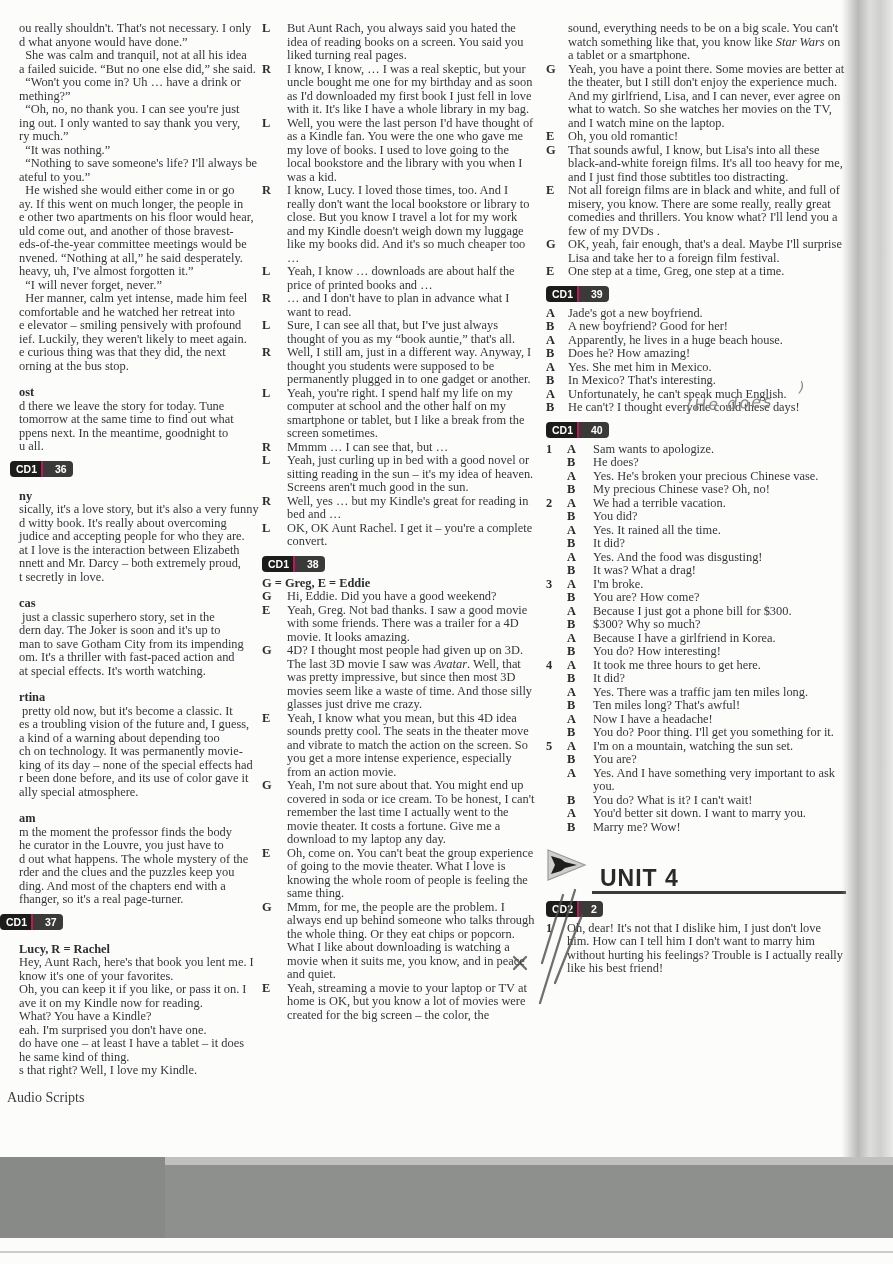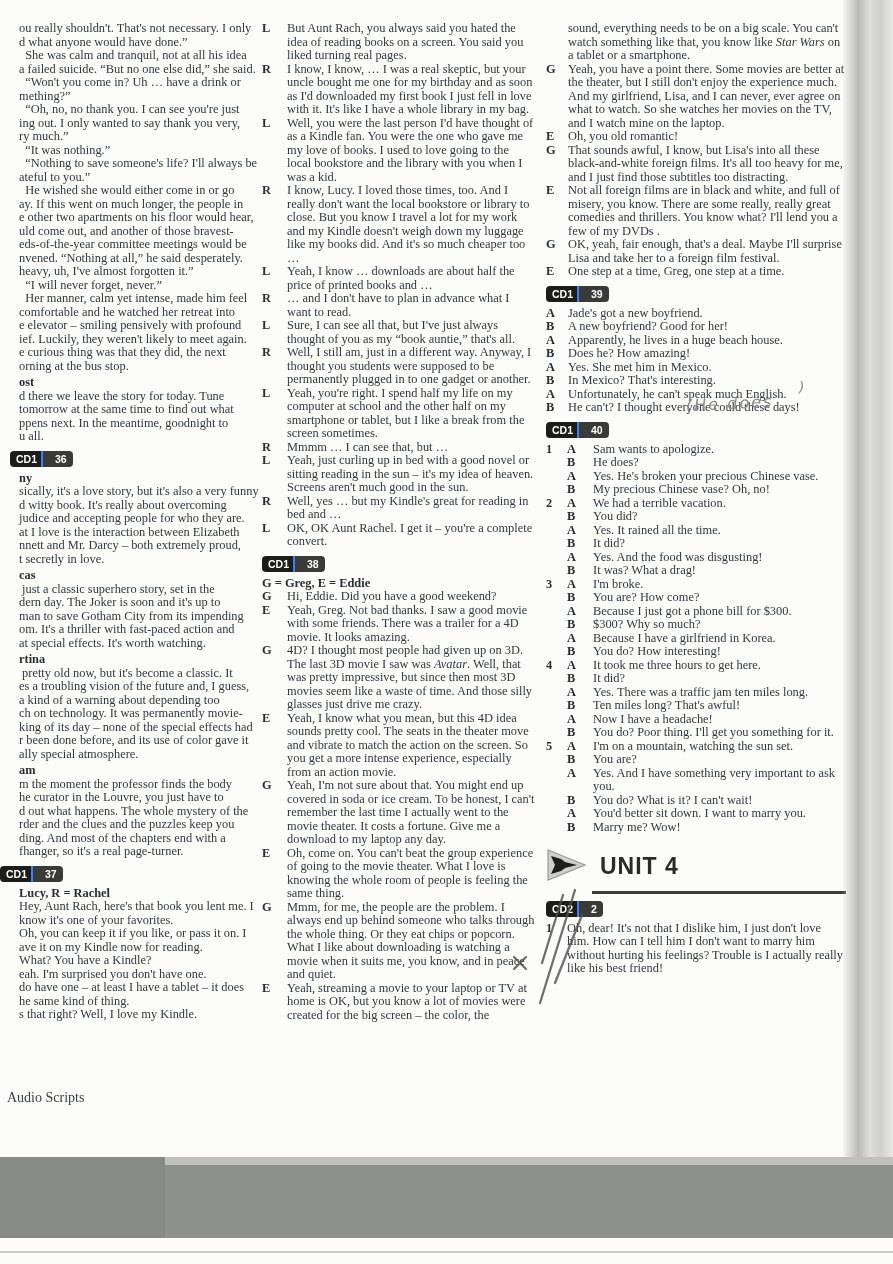--- a/index.html
+++ b/index.html
@@ -4,37 +4,37 @@
 <title>Audio Scripts</title>
 <style>
   html,body{margin:0;padding:0;background:#e8e8e6;}
   #page{position:relative;width:893px;height:1264px;background:#fcfcfb;overflow:hidden;
         font-family:"Liberation Serif",serif;color:#33373a;}
   .col{position:absolute;top:22px;font-size:12.4px;line-height:13.5px;}
   #col-left{left:19px;width:256px;}
   #col-mid{left:262px;width:274px;}
   #col-right{left:546px;width:300px;}
   .line{white-space:pre;}
-  .para-header{font-weight:bold;margin-top:3px;color:#2b2e31;}
+  .para-header{font-weight:bold;margin-top:13px;color:#2b2e31;}
   .speakers{font-weight:bold;color:#2b2e31;}
   .badge-wrap{margin:7px 0 5px 0;}
   .badge{display:inline-flex;font-family:"Liberation Sans",sans-serif;font-weight:bold;
          font-size:10.5px;line-height:12px;color:#ffffff;}
   .badge-left{background:#1c1c1a;padding:2px 4px 2px 6px;border-radius:4px 0 0 4px;
-              border-right:2px solid #3b82f6;}
+              border-right:2px solid #be185d;}
   .badge-right{background:#3a3a38;padding:2px 6px 2px 12px;border-radius:0 4px 4px 0;}
   .drow{display:flex;}
   .dlabel{flex:0 0 22px;font-weight:bold;color:#2b2e31;}
   #col-mid .dlabel{flex:0 0 25px;}
   .dtext{flex:1;}
   .grow{display:flex;}
   .gnum{flex:0 0 21px;font-weight:bold;color:#2b2e31;}
   .glabel{flex:0 0 26px;font-weight:bold;color:#2b2e31;}
   .unit-block{margin-top:14px;margin-bottom:6px;}
-  .unit-top{display:flex;align-items:center;}
+  .unit-top{display:flex;align-items:flex-end;}
   .unit-title{font-family:"Liberation Sans",sans-serif;font-weight:bold;font-size:23px;
               letter-spacing:1px;color:#2a2a28;margin-left:12px;}
   .unit-rule{height:3px;background:#3c3c3a;margin:5px 0 0 46px;}
   #footer{position:absolute;left:7px;top:1090px;font-family:Liberation Serif, serif;
           font-size:14px;color:#3b3e40;}
   
   #band{position:absolute;left:0;top:1157px;width:893px;height:81px;background:#8e908e;}
   #band-dark{position:absolute;left:0;top:1157px;width:165px;height:81px;background:#888a88;}
   #band-stripe{position:absolute;left:165px;top:1157px;width:728px;height:8px;background:#c0c1bf;}
   #bottom-line{position:absolute;left:0;top:1251px;width:893px;height:2px;background:#cbcbc9;}

